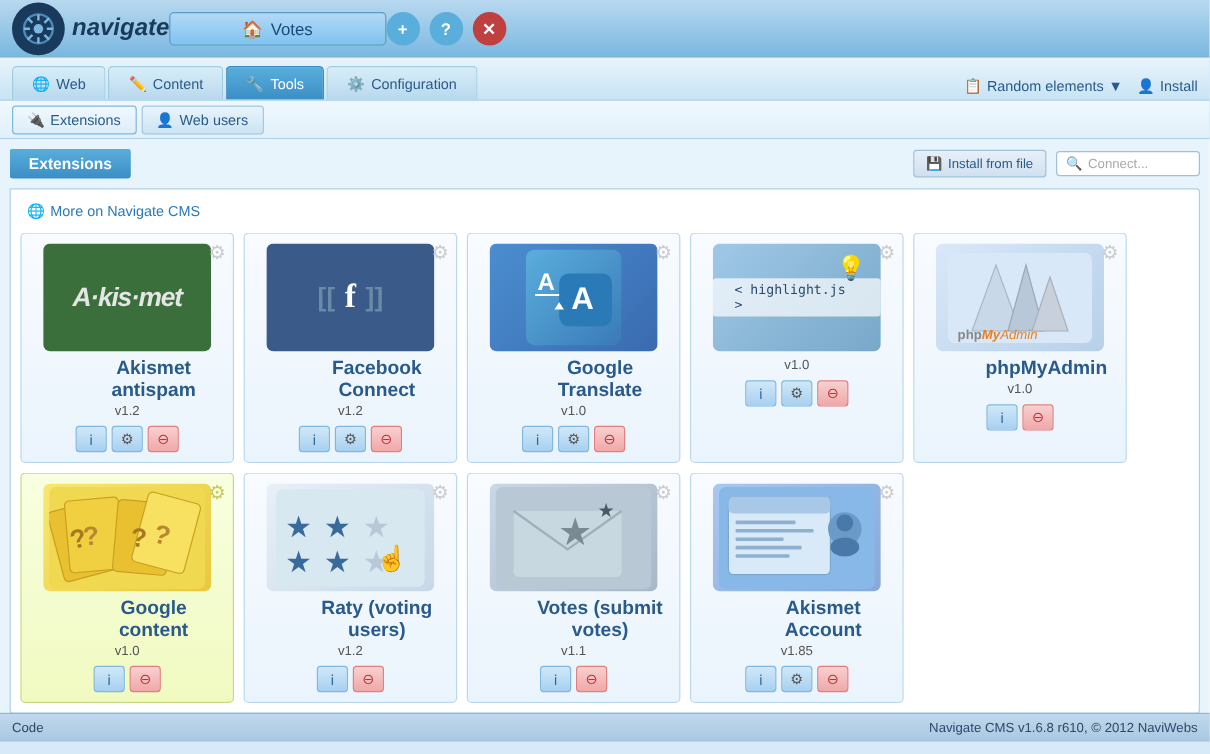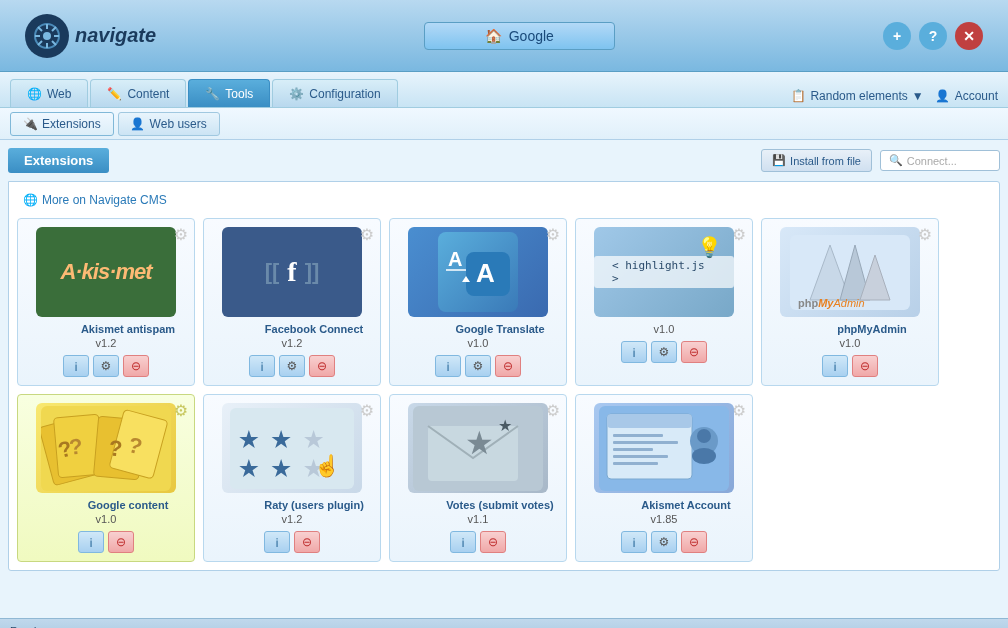--- a/index.html
+++ b/index.html
@@ -1,25 +1,24 @@
 <!DOCTYPE html>
 <html><head>
   <meta charset="utf-8">
   <style>
     * { box-sizing: border-box; margin: 0; padding: 0; }
     body { font-family: Arial, Tahoma, sans-serif; font-size: 12px; background: #d6eaf8; width: 1008px; height: 628px; overflow: hidden; }
 
     
     .top-bar {
       background: linear-gradient(to bottom, #b8d9f0, #7ab8e0);
-      height: 72px;
-      display: flex;
-      align-items: center;
-      justify-content: space-between;
-      padding: 0 25px;
+      height: 48px;
+      display: flex;
+      align-items: center;
+      padding: 0 10px;
       border-bottom: 1px solid #5a9ec4;
     }
     .logo-area {
       display: flex;
       align-items: center;
       gap: 6px;
     }
     .logo-wheel {
       width: 44px; height: 44px;
       background: #1a3a5c;
@@ -199,21 +198,21 @@
       width: 140px;
       height: 90px;
       display: flex;
       align-items: center;
       justify-content: center;
       margin-bottom: 6px;
       overflow: hidden;
       border-radius: 6px;
     }
     .ext-name {
-      font-size: 11px;
+      font-size: 16px;
       color: #2a5a8a;
       text-align: center;
       font-weight: bold;
       margin-bottom: 2px;
       margin-left: 44px;
     }
     .ext-version {
       font-size: 11px;
       color: #555;
       text-align: center;
@@ -242,21 +241,21 @@
       color: #ccc;
       font-size: 16px;
     }
 
     
     .akismet-icon {
       background: #3a6e3a;
       width: 166px; height: 90px;
       border-radius: 4px;
       display: flex; align-items: center; justify-content: center;
-      color: #fdba74;
+      color: #e5e5e5;
       font-size: 22px;
       font-weight: bold;
       font-style: italic;
       letter-spacing: -1px;
     }
 
     
     .facebook-icon {
       background: #3a5a8a;
       width: 140px; height: 90px;
@@ -404,21 +403,21 @@
         <line x1="6" y1="6" x2="10" y2="10" stroke="#7ab8e0" stroke-width="2"></line>
         <line x1="20" y1="20" x2="24" y2="24" stroke="#7ab8e0" stroke-width="2"></line>
         <line x1="24" y1="6" x2="20" y2="10" stroke="#7ab8e0" stroke-width="2"></line>
         <line x1="6" y1="24" x2="10" y2="20" stroke="#7ab8e0" stroke-width="2"></line>
       </svg>
     </div>
     <span class="logo-text">navigate</span>
   </div>
   <div class="site-title">
     <span>🏠</span>
-    <span>Google</span>
+    <span>Votes</span>
   </div>
   <div class="top-right-icons">
     <button class="top-icon-btn add">+</button>
     <button class="top-icon-btn help">?</button>
     <button class="top-icon-btn close">✕</button>
   </div>
 </div>
 
 <div class="nav-tabs">
   <div class="nav-left">
@@ -440,21 +439,21 @@
     </div>
   </div>
   <div class="nav-right">
     <div class="nav-right-item">
       <span>📋</span>
       <span>Random elements</span>
       <span>▼</span>
     </div>
     <div class="nav-right-item">
       <span>👤</span>
-      <span>Account</span>
+      <span>Install</span>
     </div>
   </div>
 </div>
 
 <div class="sub-tabs">
   <div class="sub-tab active-sub">
     <span>🔌</span>
     <span>Extensions</span>
   </div>
   <div class="sub-tab">
@@ -627,21 +626,21 @@
               <text x="76" y="42" font-size="26" fill="#b8c8d8">★</text>
 
               <text x="8" y="72" font-size="26" fill="#3a6a9a">★</text>
               <text x="42" y="72" font-size="26" fill="#3a6a9a">★</text>
               <text x="76" y="72" font-size="26" fill="#b8c8d8">★</text>
 
               <text x="88" y="68" font-size="22" fill="#3a6a9a">☝</text>
             </svg>
           </div>
         </div>
-        <div class="ext-name">Raty (users plugin)</div>
+        <div class="ext-name">Raty (voting users)</div>
         <div class="ext-version">v1.2</div>
         <div class="ext-actions">
           <button class="ext-btn info">ℹ</button>
           <button class="ext-btn remove">⊖</button>
         </div>
       </div>
 
       <div class="ext-card">
         <span class="gear-overlay">⚙</span>
         <div class="ext-icon-area">
@@ -695,14 +694,15 @@
           <button class="ext-btn settings">⚙</button>
           <button class="ext-btn remove">⊖</button>
         </div>
       </div>
 
     </div>
   </div>
 </div>
 
 <div class="status-bar">
-  <span>Random</span>
+  <span>Code</span>
+  <span>Navigate CMS v1.6.8 r610, © 2012 NaviWebs</span>
 </div>
 
 </body></html>

